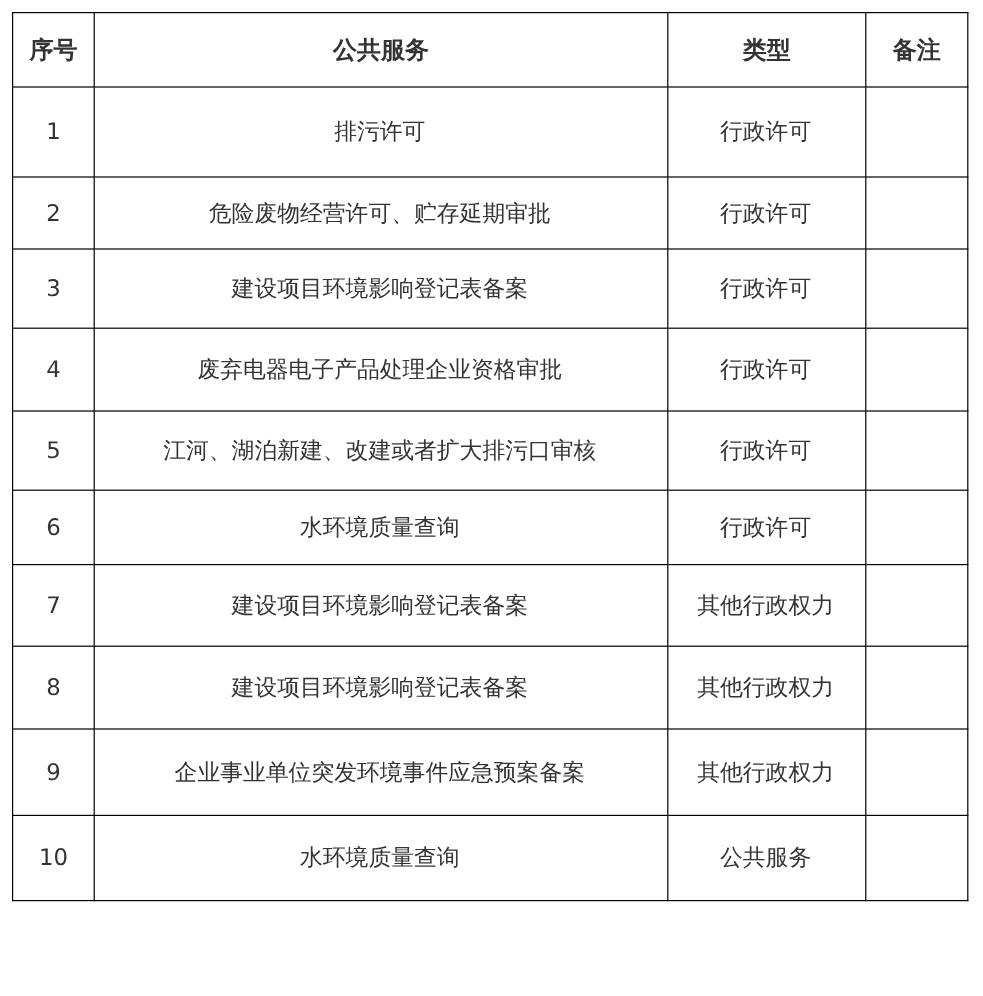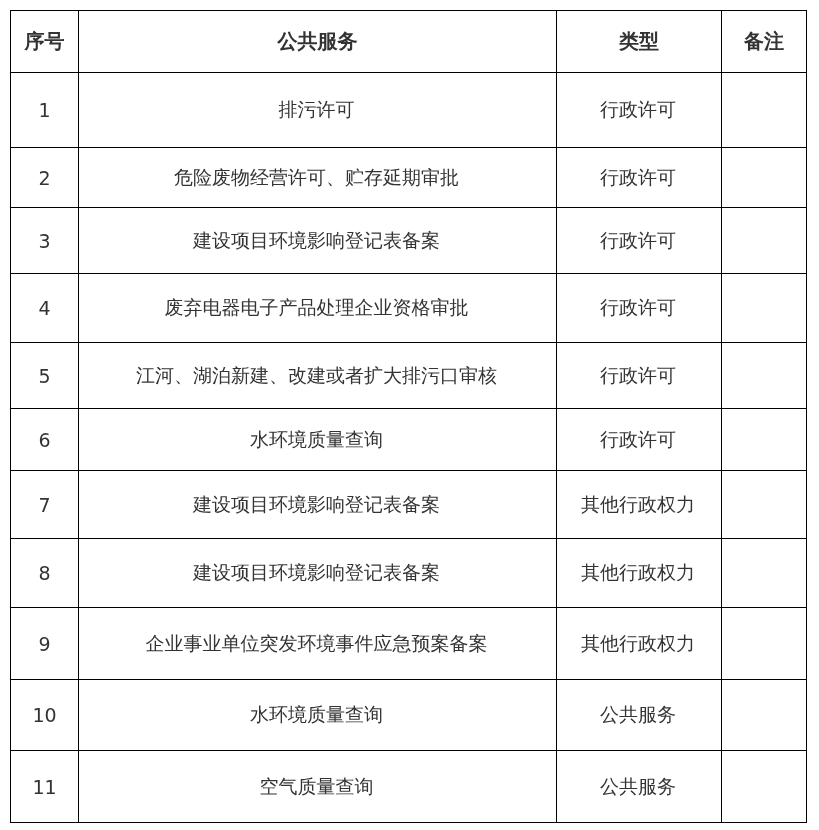--- a/index.html
+++ b/index.html
@@ -85,20 +85,14 @@
       <td class="name">企业事业单位突发环境事件应急预案备案</td>
       <td class="type">其他行政权力</td>
       <td></td>
     </tr>
     <tr style="height:71px">
       <td class="num">10</td>
       <td class="name">水环境质量查询</td>
       <td class="type">公共服务</td>
       <td></td>
     </tr>
-    <tr style="height:72px">
-      <td class="num">11</td>
-      <td class="name">空气质量查询</td>
-      <td class="type">公共服务</td>
-      <td></td>
-    </tr>
   </tbody>
 </table>
 
 </body></html>

